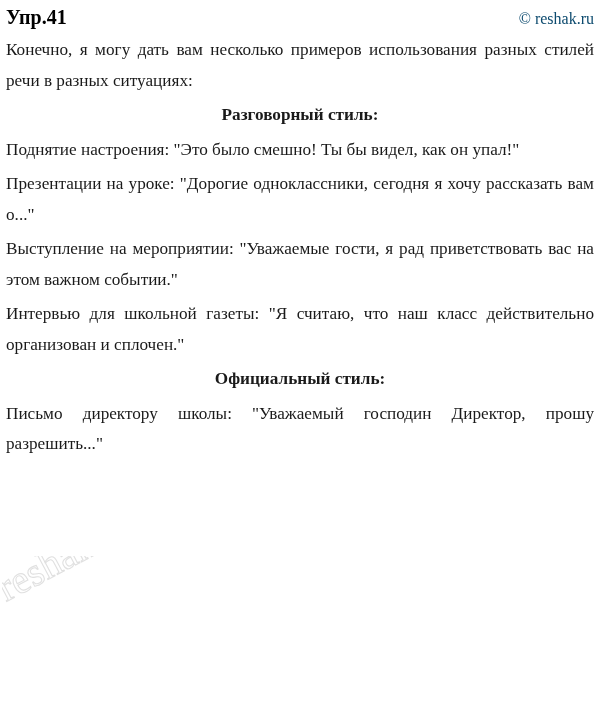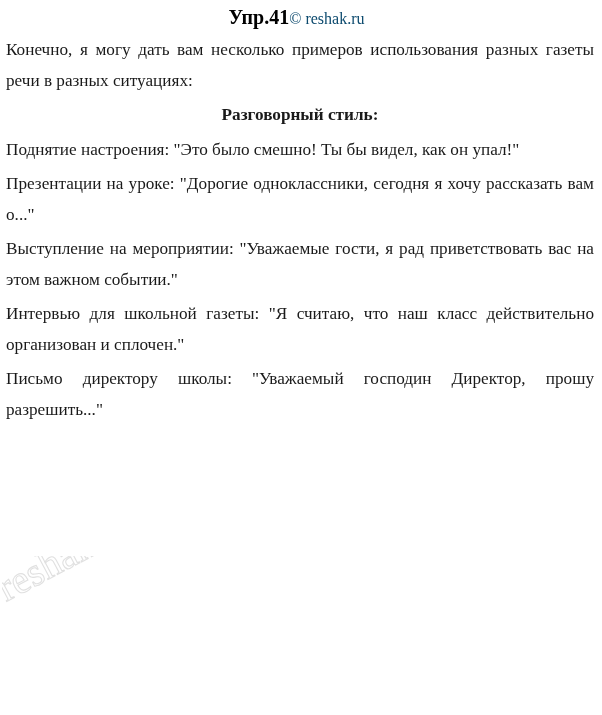--- a/index.html
+++ b/index.html
@@ -18,22 +18,22 @@
   .page {
     position: relative;
     width: 602px;
     height: 715px;
     box-sizing: border-box;
     padding: 6px 8px 0 6px;
   }
   .header-row {
     display: flex;
     align-items: baseline;
-    justify-content: center;
-    margin: 0 7px 6px 0;
+    justify-content: space-between;
+    margin: 0 0 6px 0;
   }
   .title {
     font-family: "Liberation Serif", "DejaVu Serif", serif;
     font-size: 20px;
     font-weight: bold;
     color: #000000;
     letter-spacing: 0px;
   }
   .copyright {
     font-family: "Liberation Serif", "DejaVu Serif", serif;
@@ -76,26 +76,27 @@
 <body>
 
 <div class="page">
 
   <div class="header-row">
     <div class="title">Упр.41</div>
     <div class="copyright">© reshak.ru</div>
   </div>
 
   <div class="body-text">
-    <p class="para">Конечно, я могу дать вам несколько примеров использования разных газеты речи в разных ситуациях:</p>
+    <p class="para">Конечно, я могу дать вам несколько примеров использования разных стилей речи в разных ситуациях:</p>
     <p class="para nojust">Разговорный стиль:</p>
     <p class="para">Поднятие настроения: "Это было смешно! Ты бы видел, как он упал!"</p>
     <p class="para">Презентации на уроке: "Дорогие одноклассники, сегодня я хочу рассказать вам о..."</p>
     <p class="para">Выступление на мероприятии: "Уважаемые гости, я рад приветствовать вас на этом важном событии."</p>
     <p class="para">Интервью для школьной газеты: "Я считаю, что наш класс действительно организован и сплочен."</p>
+    <p class="para nojust">Официальный стиль:</p>
     <p class="para">Письмо директору школы: "Уважаемый господин Директор, прошу разрешить..."</p>
   </div>
 
   <div class="watermark">
     <svg width="150" height="110" viewBox="0 0 150 110" xmlns="http://www.w3.org/2000/svg">
       <text x="4" y="46" transform="rotate(-28 4 46)" font-family="Liberation Serif, DejaVu Serif, serif" font-size="40" fill="none" stroke="#9a9a9a" stroke-width="1.1">reshak.ru</text>
     </svg>
   </div>
 
 </div>

